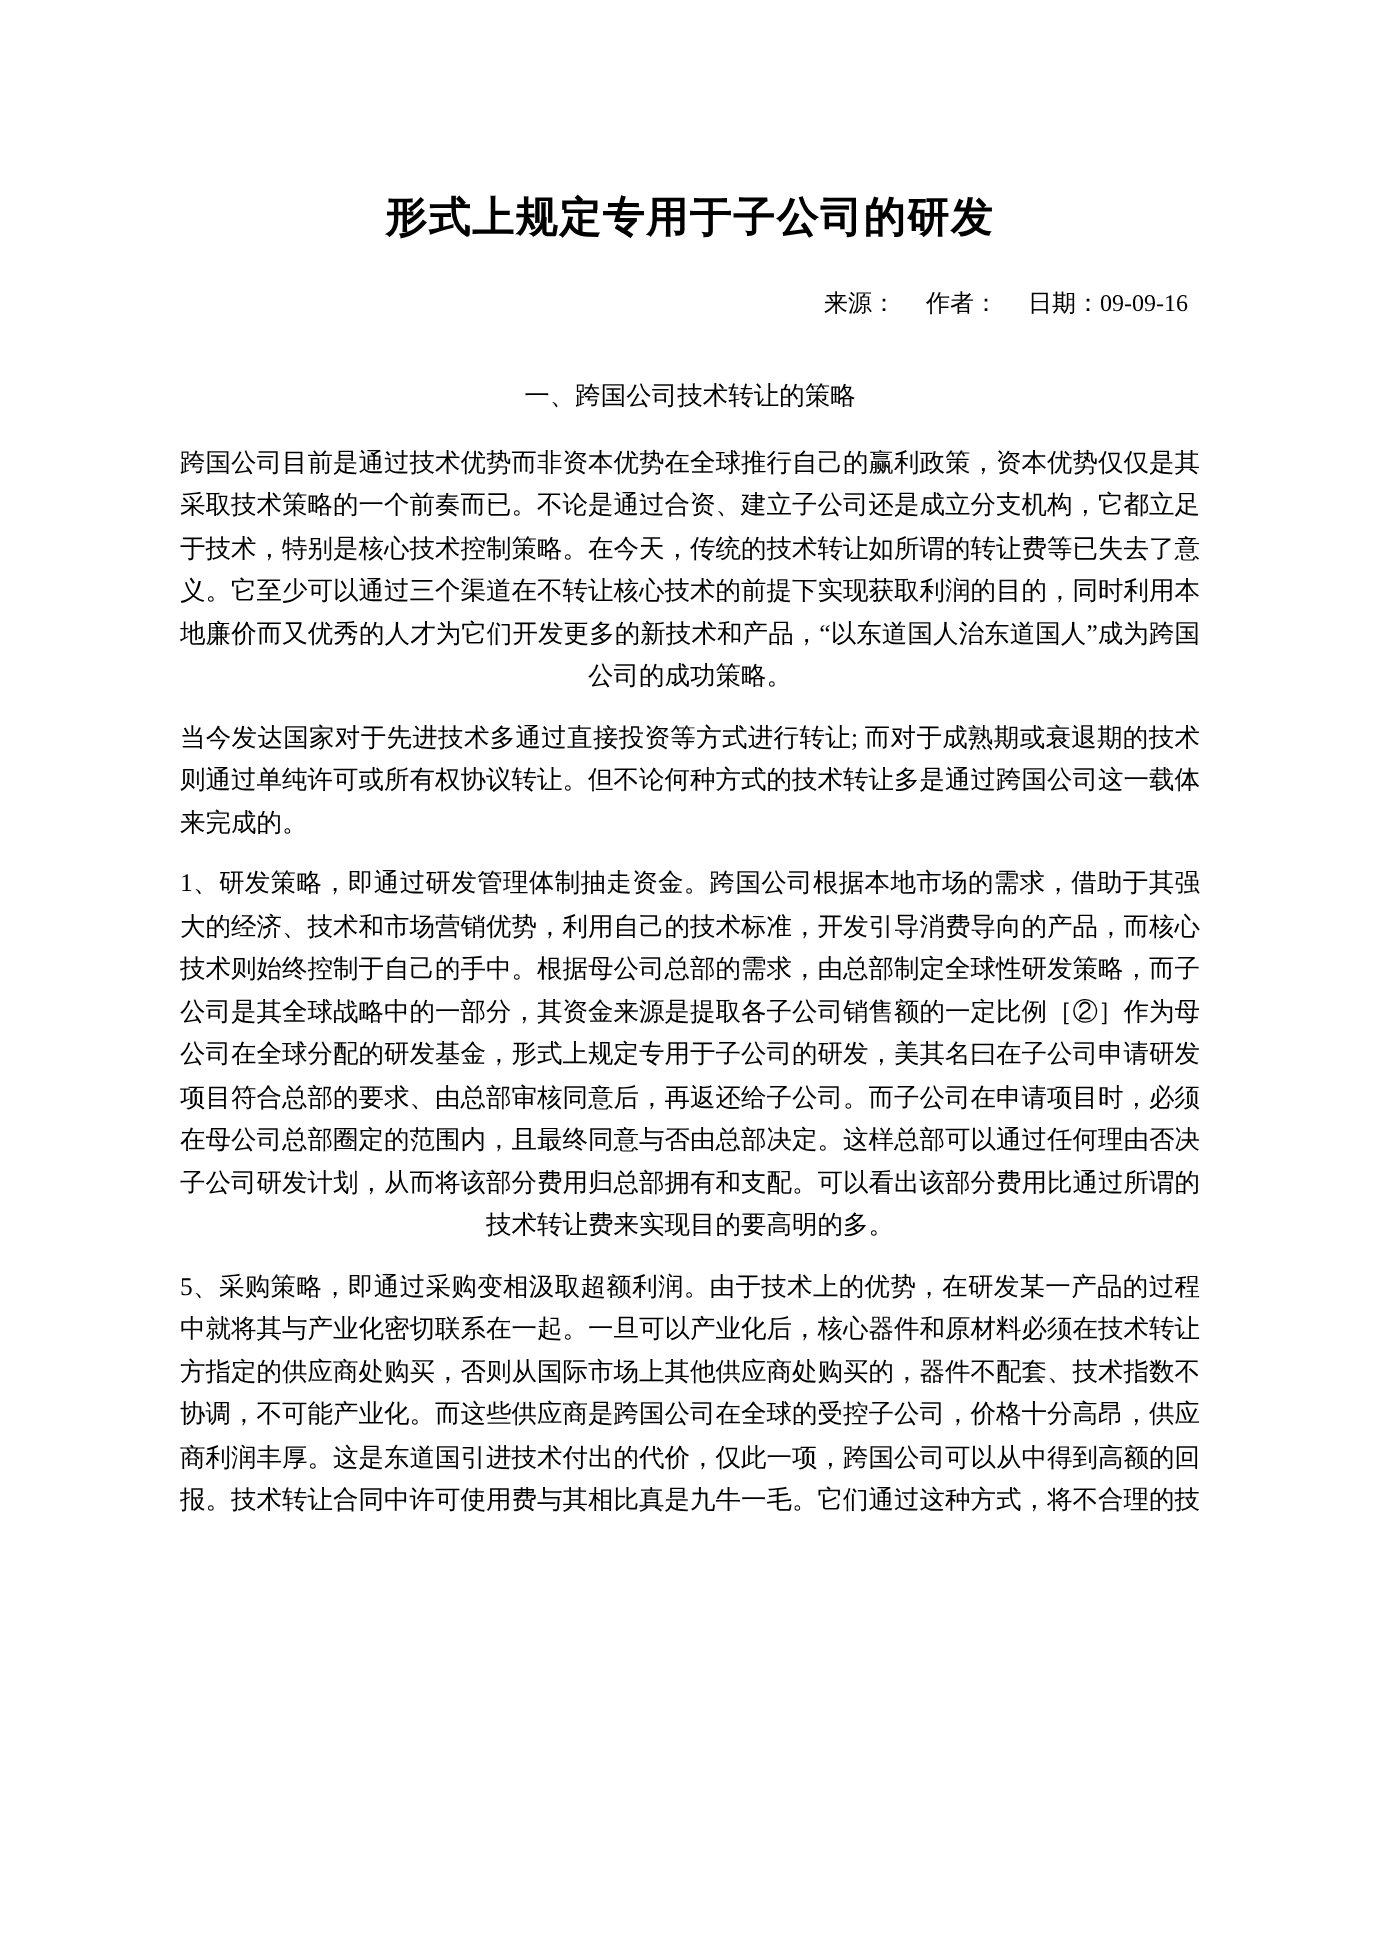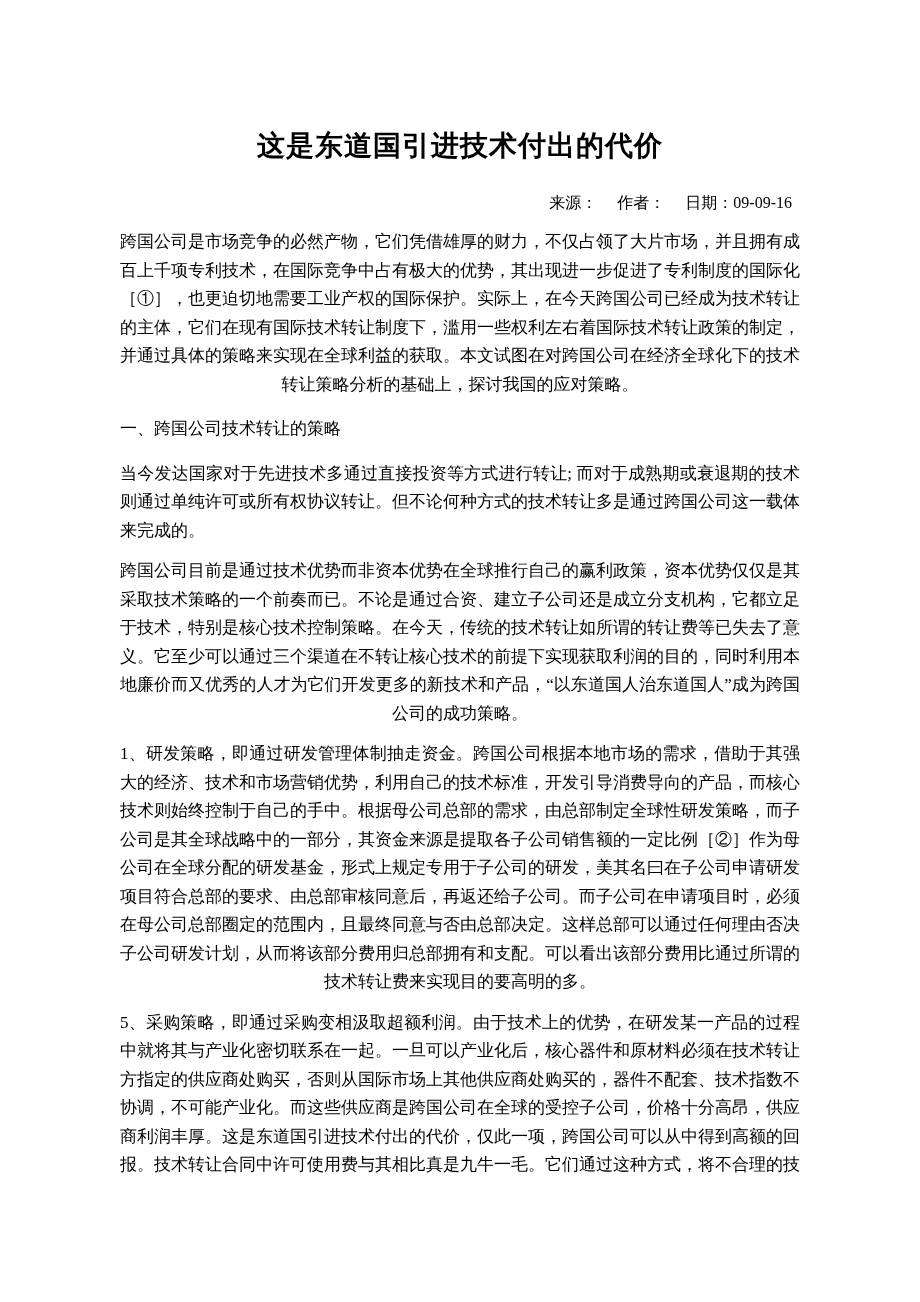--- a/index.html
+++ b/index.html
@@ -43,44 +43,44 @@
     font-size: 17px;
     line-height: 28.5px;
     text-align: justify;
     text-justify: inter-character;
     word-break: break-all;
   }
   p.center-last {
     text-align-last: center;
   }
   .section-heading {
-    margin: 16px 0 16px 0;
+    margin: 36px 0 16px 0;
+    text-align: center;
     font-size: 17px;
     font-weight: normal;
     line-height: 28.5px;
   }
 </style>
 </head>
 <body>
 
 <div class="page">
 
-  <h1 class="doc-title">这是东道国引进技术付出的代价</h1>
+  <h1 class="doc-title">形式上规定专用于子公司的研发</h1>
 
   <div class="meta-line">
     <span class="meta-item">来源：</span>
     <span class="meta-item">作者：</span>
     <span class="meta-item">日期：09-09-16</span>
   </div>
 
-  <p class="body-para center-last">跨国公司是市场竞争的必然产物，它们凭借雄厚的财力，不仅占领了大片市场，并且拥有成百上千项专利技术，在国际竞争中占有极大的优势，其出现进一步促进了专利制度的国际化［①］，也更迫切地需要工业产权的国际保护。实际上，在今天跨国公司已经成为技术转让的主体，它们在现有国际技术转让制度下，滥用一些权利左右着国际技术转让政策的制定，并通过具体的策略来实现在全球利益的获取。本文试图在对跨国公司在经济全球化下的技术转让策略分析的基础上，探讨我国的应对策略。</p>
 
   <h2 class="section-heading">一、跨国公司技术转让的策略</h2>
 
+  <p class="body-para center-last">跨国公司目前是通过技术优势而非资本优势在全球推行自己的赢利政策，资本优势仅仅是其采取技术策略的一个前奏而已。不论是通过合资、建立子公司还是成立分支机构，它都立足于技术，特别是核心技术控制策略。在今天，传统的技术转让如所谓的转让费等已失去了意义。它至少可以通过三个渠道在不转让核心技术的前提下实现获取利润的目的，同时利用本地廉价而又优秀的人才为它们开发更多的新技术和产品，“以东道国人治东道国人”成为跨国公司的成功策略。</p>
+
   <p class="body-para">当今发达国家对于先进技术多通过直接投资等方式进行转让; 而对于成熟期或衰退期的技术则通过单纯许可或所有权协议转让。但不论何种方式的技术转让多是通过跨国公司这一载体来完成的。</p>
-
-  <p class="body-para center-last">跨国公司目前是通过技术优势而非资本优势在全球推行自己的赢利政策，资本优势仅仅是其采取技术策略的一个前奏而已。不论是通过合资、建立子公司还是成立分支机构，它都立足于技术，特别是核心技术控制策略。在今天，传统的技术转让如所谓的转让费等已失去了意义。它至少可以通过三个渠道在不转让核心技术的前提下实现获取利润的目的，同时利用本地廉价而又优秀的人才为它们开发更多的新技术和产品，“以东道国人治东道国人”成为跨国公司的成功策略。</p>
 
   <p class="body-para center-last">1、研发策略，即通过研发管理体制抽走资金。跨国公司根据本地市场的需求，借助于其强大的经济、技术和市场营销优势，利用自己的技术标准，开发引导消费导向的产品，而核心技术则始终控制于自己的手中。根据母公司总部的需求，由总部制定全球性研发策略，而子公司是其全球战略中的一部分，其资金来源是提取各子公司销售额的一定比例［②］作为母公司在全球分配的研发基金，形式上规定专用于子公司的研发，美其名曰在子公司申请研发项目符合总部的要求、由总部审核同意后，再返还给子公司。而子公司在申请项目时，必须在母公司总部圈定的范围内，且最终同意与否由总部决定。这样总部可以通过任何理由否决子公司研发计划，从而将该部分费用归总部拥有和支配。可以看出该部分费用比通过所谓的技术转让费来实现目的要高明的多。</p>
 
   <p class="body-para">5、采购策略，即通过采购变相汲取超额利润。由于技术上的优势，在研发某一产品的过程中就将其与产业化密切联系在一起。一旦可以产业化后，核心器件和原材料必须在技术转让方指定的供应商处购买，否则从国际市场上其他供应商处购买的，器件不配套、技术指数不协调，不可能产业化。而这些供应商是跨国公司在全球的受控子公司，价格十分高昂，供应商利润丰厚。这是东道国引进技术付出的代价，仅此一项，跨国公司可以从中得到高额的回报。技术转让合同中许可使用费与其相比真是九牛一毛。它们通过这种方式，将不合理的技</p>
 
 </div>
 
 </body></html>

